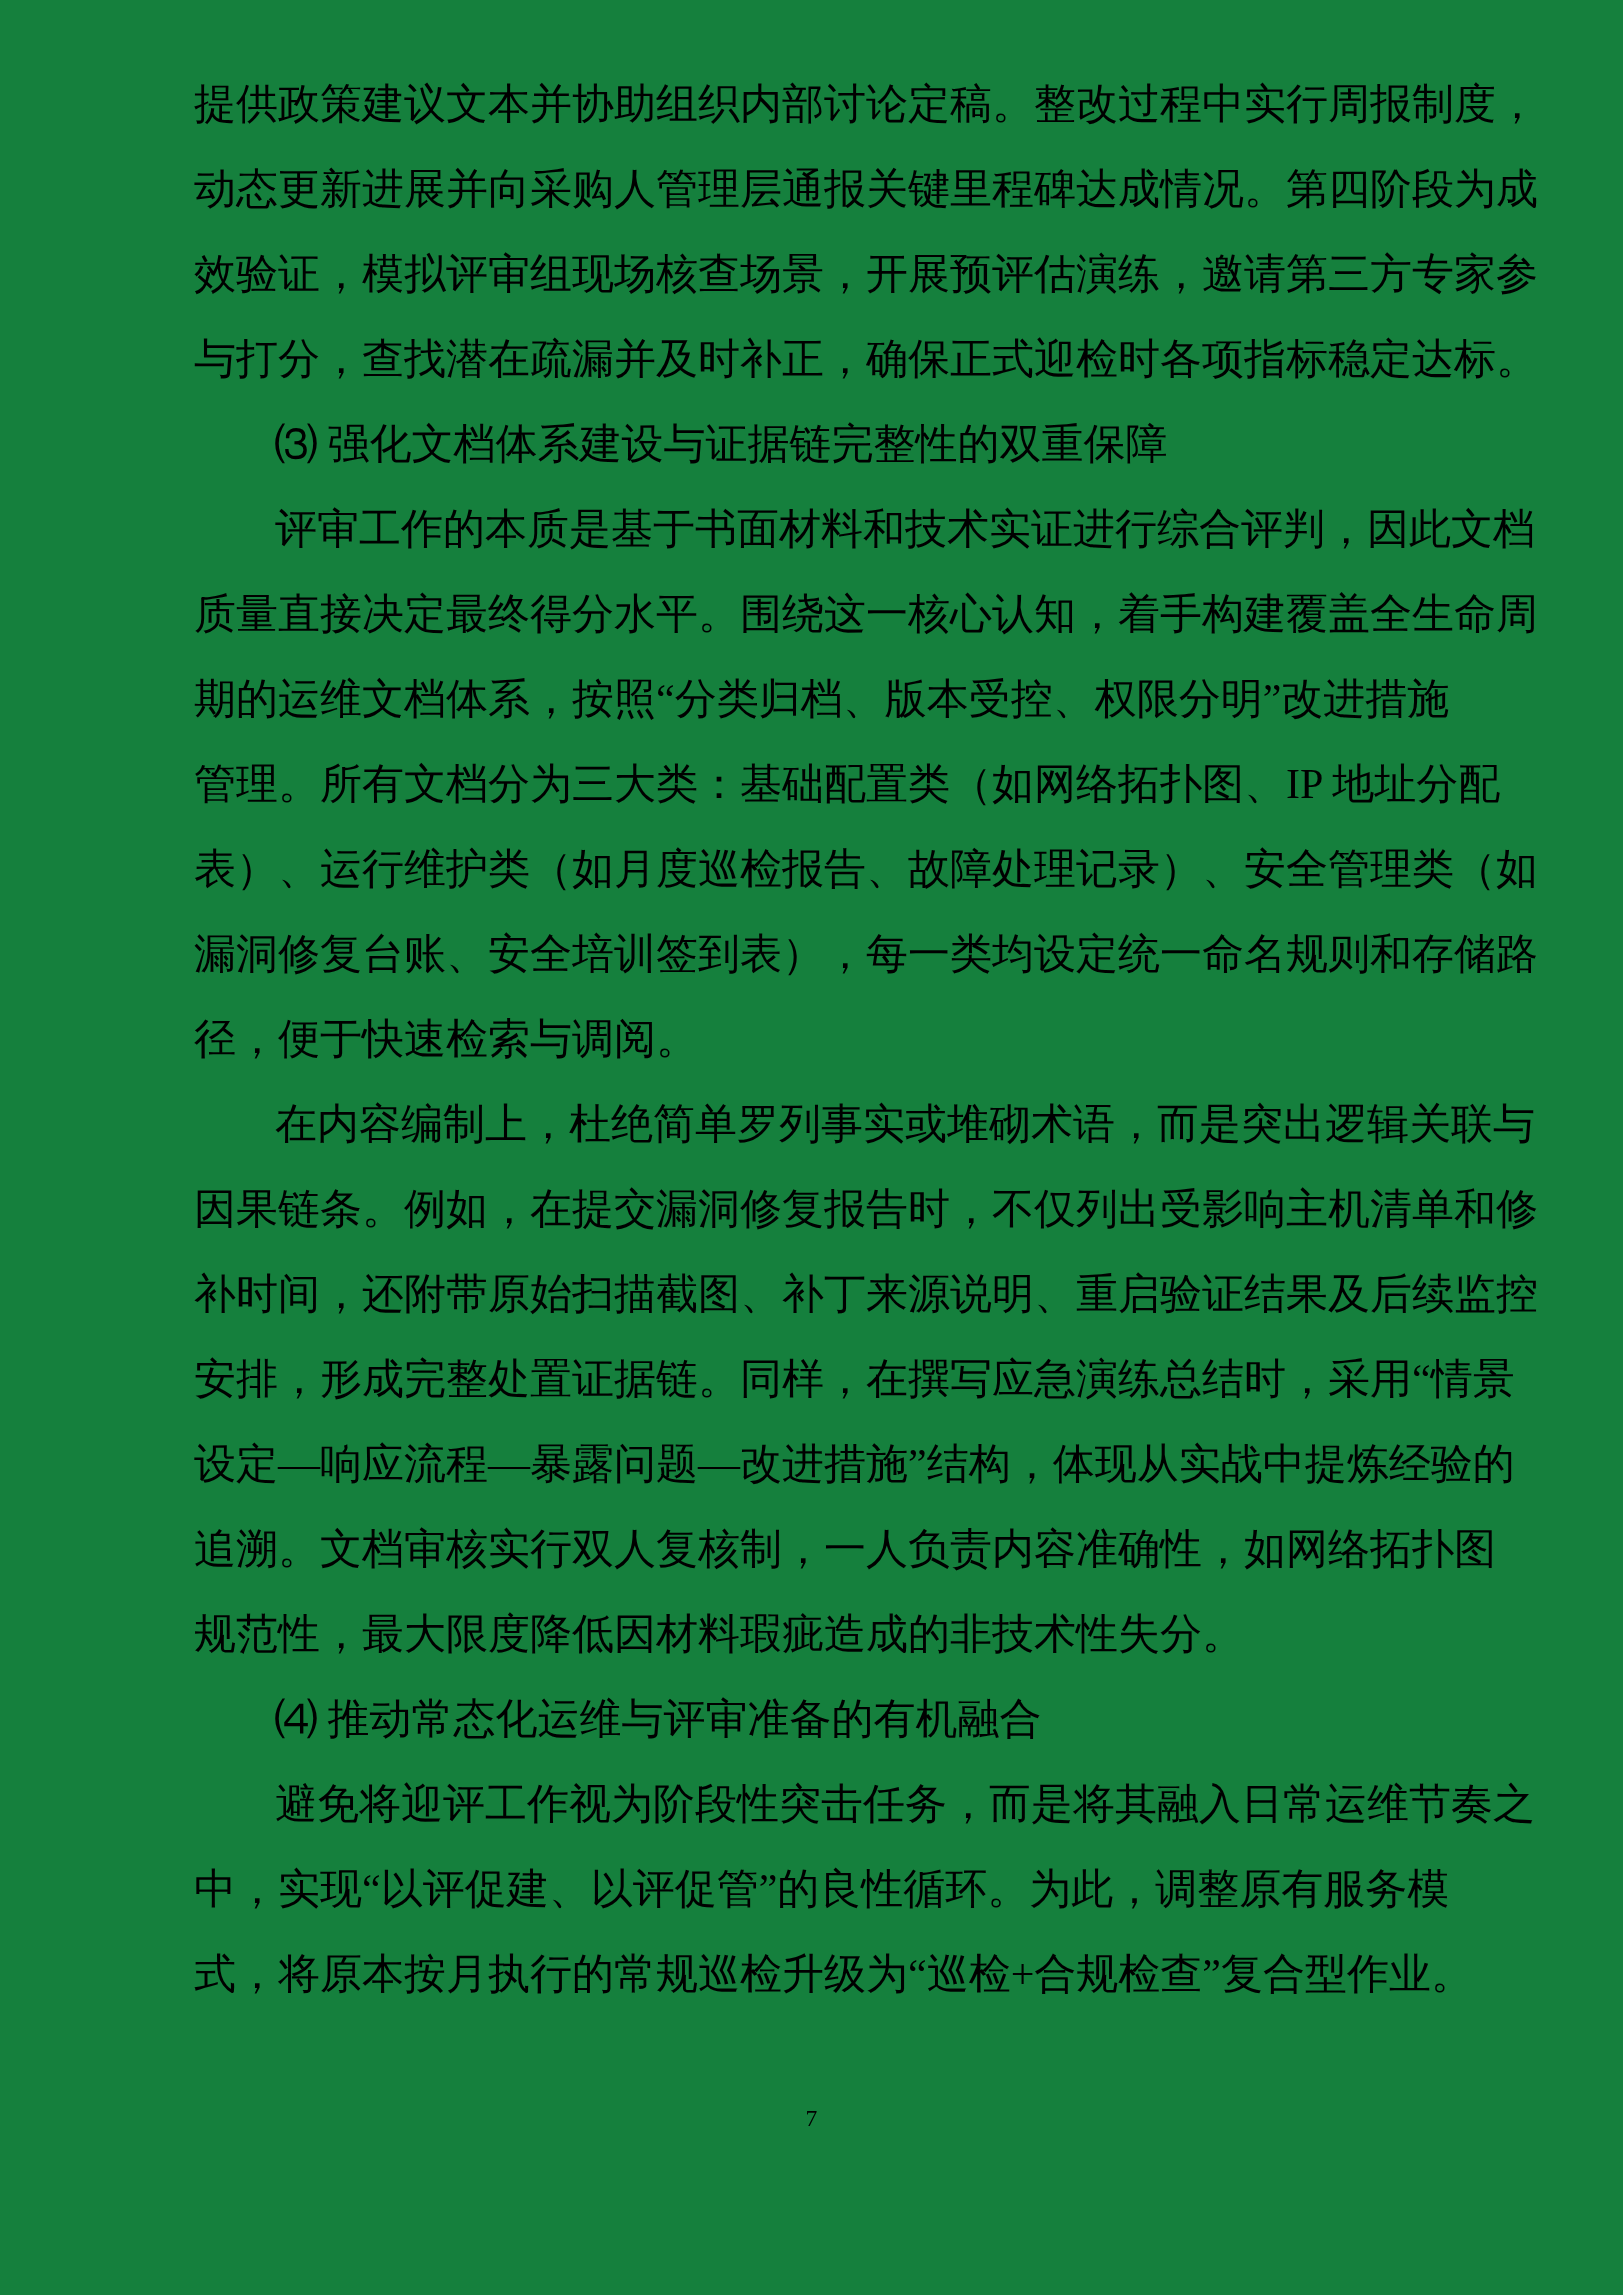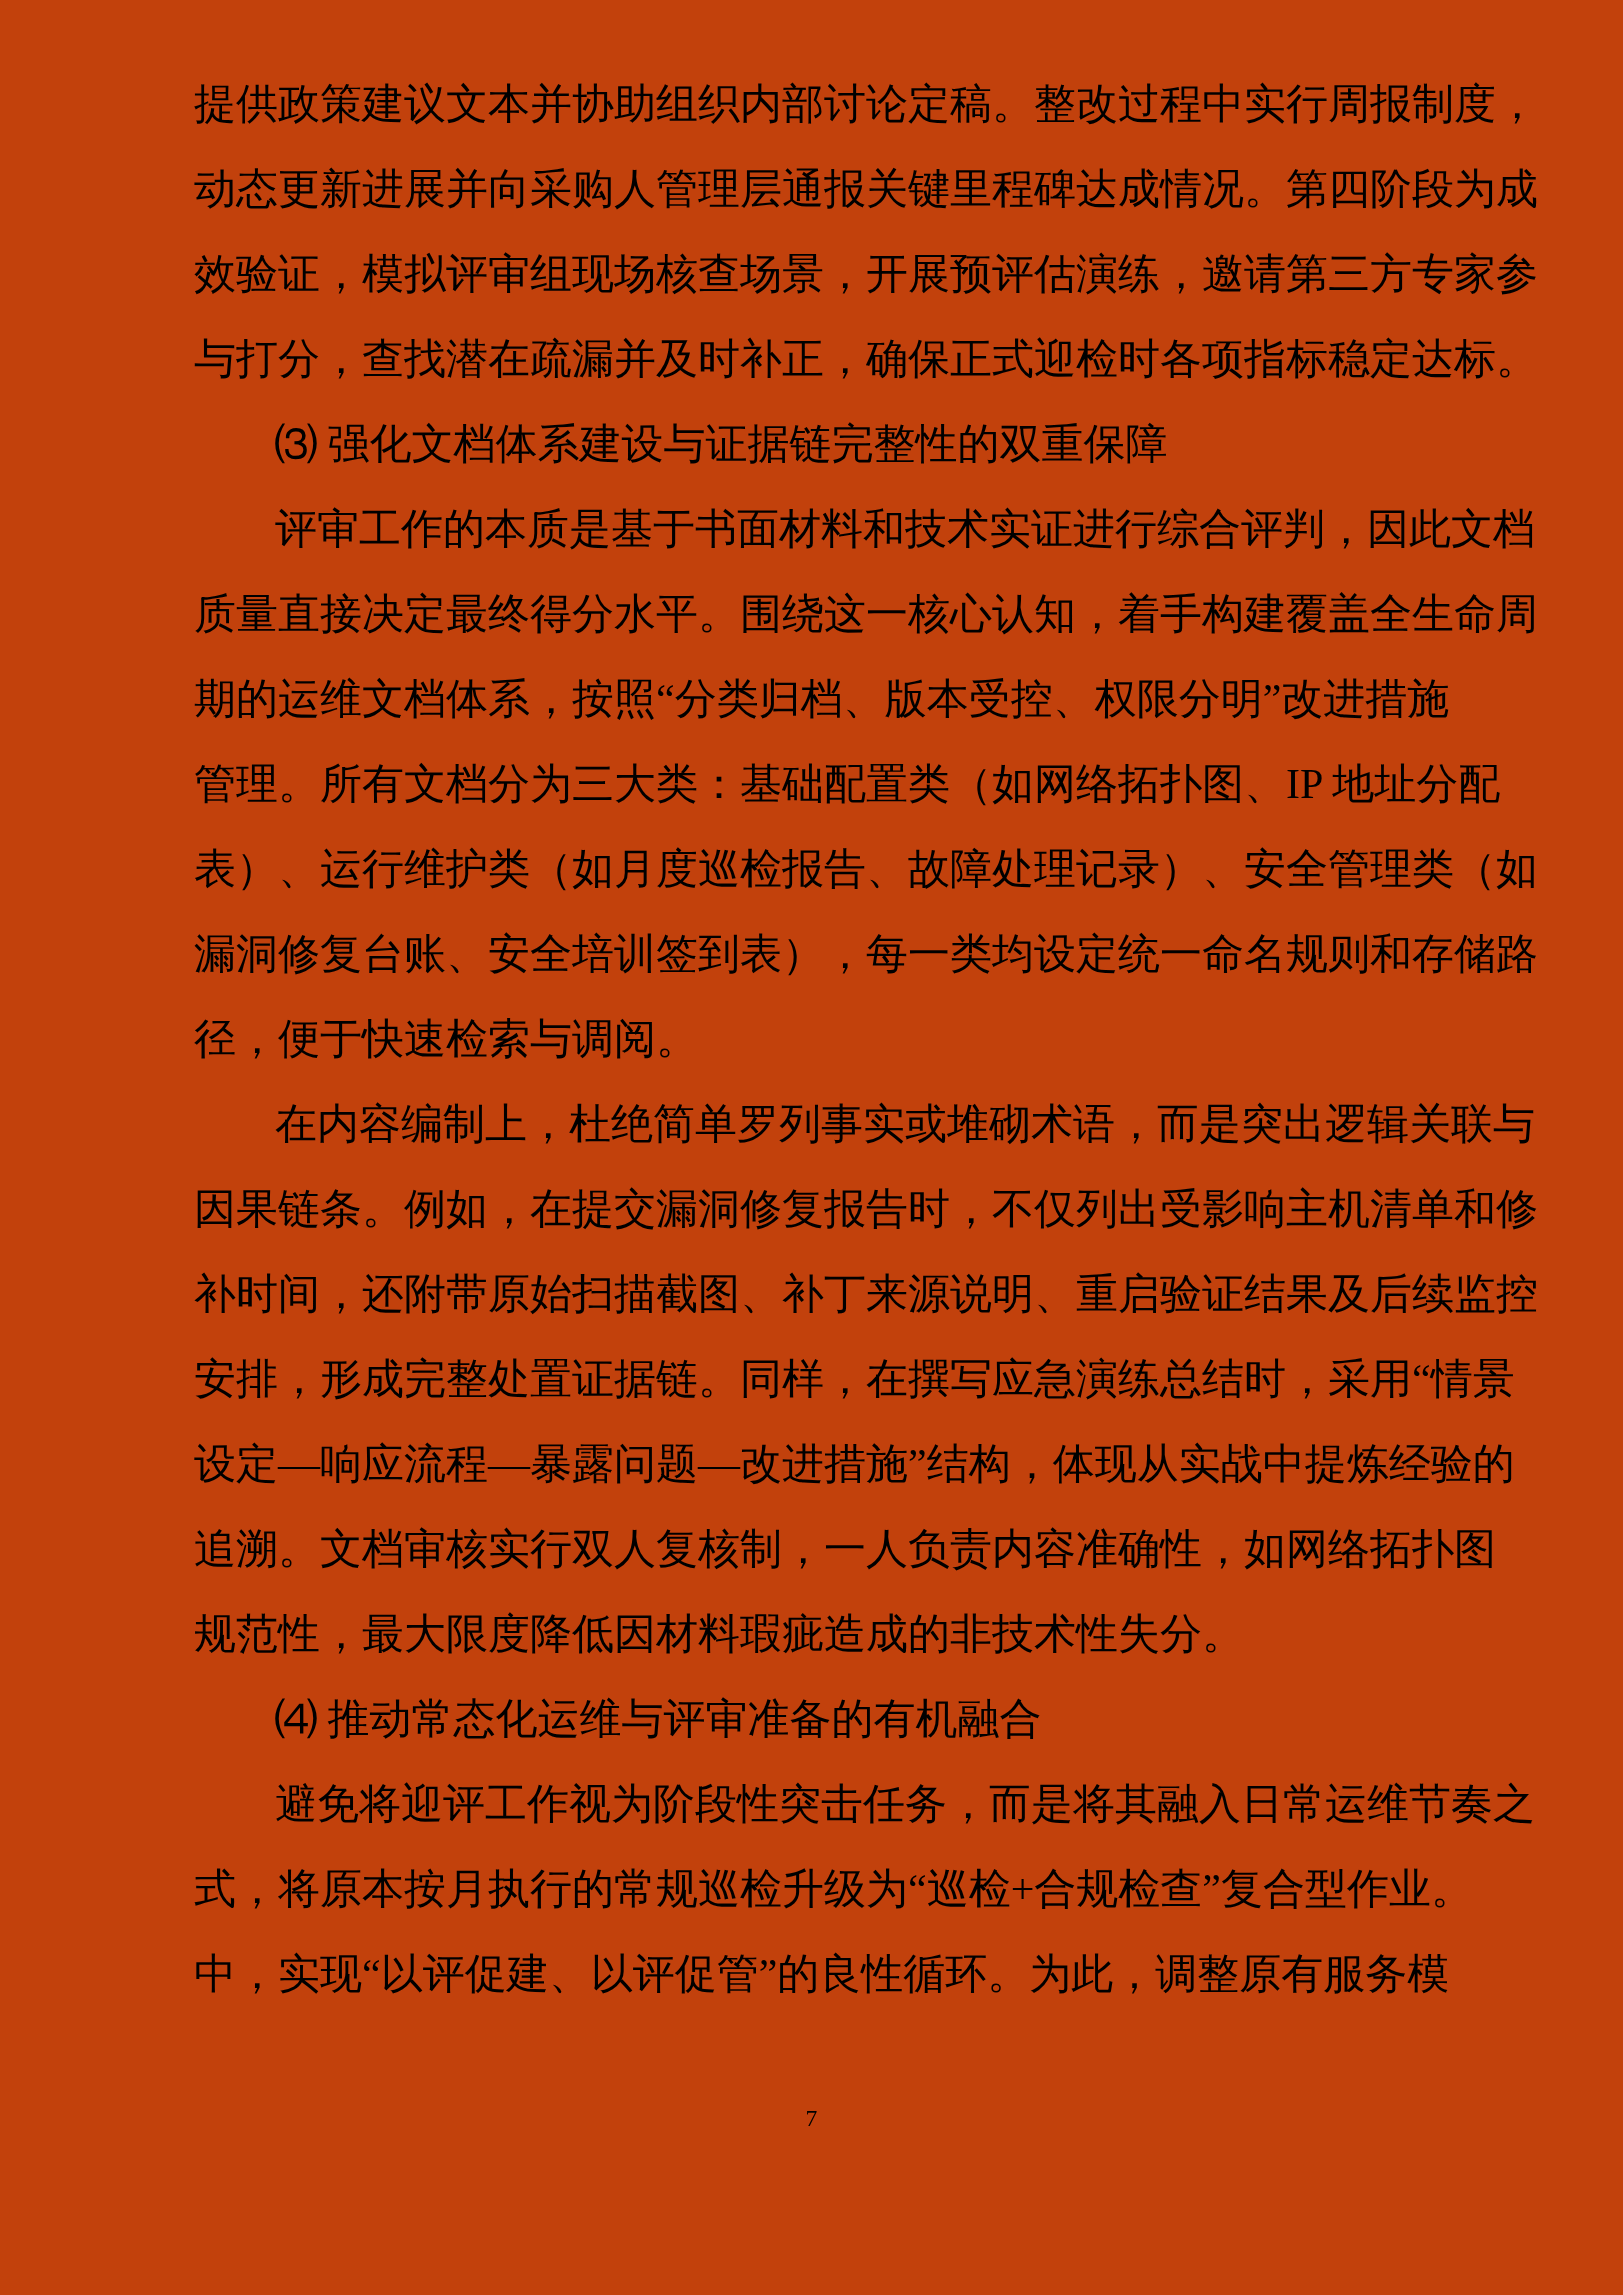--- a/index.html
+++ b/index.html
@@ -1,18 +1,18 @@
 <!DOCTYPE html>
 <html style="font-size:10.5px"><head>
 <meta charset="utf-8">
 <style>
   html, body { margin: 0; padding: 0; background: #ffffff; }
   body { width: 1623px; height: 2295px; position: relative; overflow: hidden; }
   .page {
-    position: absolute; left: 0; top: 0; width: 1623px; height: 2295px; background: #c2410c;
+    position: absolute; left: 0; top: 0; width: 1623px; height: 2295px; background: #15803d;
     color: #000000;
     font-family: "Liberation Serif", "DejaVu Serif", serif;
   }
   .body-text {
     position: absolute;
     left: 194px;
     top: 62px;
     width: 1221px;
   }
   .line {
@@ -75,21 +75,21 @@
       <span class="line full">追溯。文档审核实行双人复核制，一人负责内容准确性，如网络拓扑图</span>
       <span class="line last">规范性，最大限度降低因材料瑕疵造成的非技术性失分。</span>
     </div>
 
     <div>
       <span class="line indent heading">⑷ 推动常态化运维与评审准备的有机融合</span>
     </div>
 
     <div>
       <span class="line indent">避免将迎评工作视为阶段性突击任务，而是将其融入日常运维节奏之</span>
+      <span class="line full" style="width:1178px;">中，实现“以评促建、以评促管”的良性循环。为此，调整原有服务模</span>
       <span class="line last">式，将原本按月执行的常规巡检升级为“巡检+合规检查”复合型作业。</span>
-      <span class="line full" style="width:1178px;">中，实现“以评促建、以评促管”的良性循环。为此，调整原有服务模</span>
     </div>
 
   </div>
 
   <div class="page-number">7</div>
 </div>
 
 
 </body></html>

